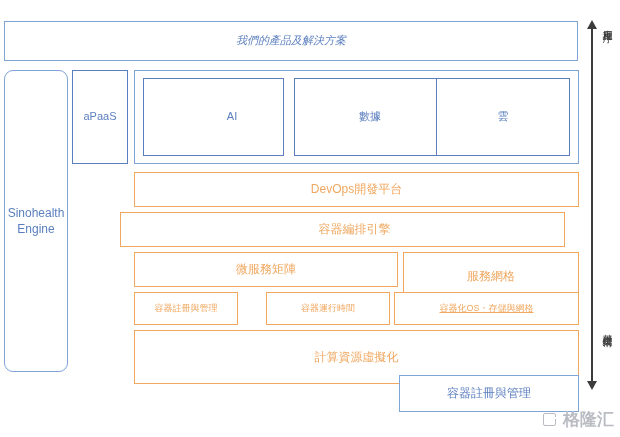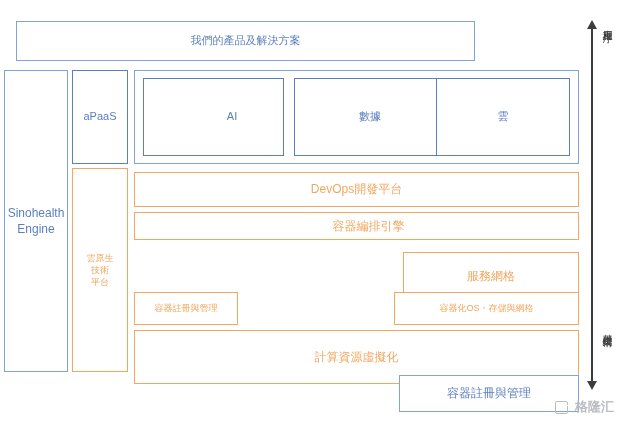--- a/index.html
+++ b/index.html
@@ -51,20 +51,21 @@
   .t10 { font-size: 12px; }
   .t9  { font-size: 9px;  }
 
   
   .stack {
     display: flex;
     flex-direction: column;
     align-items: center;
     justify-content: center;
     line-height: 1.35;
+    border-radius: 9px;
   }
 
   
   .axis-line {
     position: absolute;
     background: #3c3c3c;
     width: 1.4px;
   }
   .arrow-up, .arrow-down {
     position: absolute;
@@ -82,26 +83,26 @@
     writing-mode: vertical-rl;
     text-orientation: upright;
     letter-spacing: 1px;
     white-space: nowrap;
   }
 
   
   #watermark {
     position: absolute;
     right: 6px;
-    bottom: 21px;
+    bottom: 6px;
     display: flex;
     align-items: center;
     gap: 7px;
     color: #b9bcc2;
-    font-size: 13px;
+    font-size: 17px;
     font-weight: bold;
     letter-spacing: 0px;
     user-select: none;
   }
   #watermark .mark {
     width: 13px; height: 13px;
     border: 1.6px solid #b9bcc2;
     border-radius: 2px;
     position: relative;
     box-sizing: border-box;
@@ -112,72 +113,73 @@
     right: -1.6px; top: 3px;
     width: 6px; height: 1.6px;
     background: #ffffff;
   }
 </style>
 </head>
 <body>
 
 <div id="diagram">
 
-  <div class="box blue-lt t11" style="left:16px; top:21px; width:459px; height:40px;">
+  <div class="box blue-lt t11" style="left:4px; top:21px; width:574px; height:40px;font-style:italic;">
     <span>我們的產品及解決方案</span>
   </div>
 
   <div class="box blue-lt t10 stack" style="left:4px; top:70px; width:64px; height:302px;">
     <span>Sinohealth</span>
     <span>Engine</span>
   </div>
 
   <div class="box blue t11" style="left:72px; top:70px; width:56px; height:94px;">
     <span>aPaaS</span>
   </div>
 
-  <div class="box orange t9 stack" style="left:72px; top:168px; width:56px; height:204px;">
-    <span>雲原生</span>
-    <span>技術</span>
-    <span>平台</span>
-  </div>
 
   <div class="box blue-lt" style="left:134px; top:70px; width:445px; height:94px;"></div>
 
   <div class="box blue t11" style="left:143px; top:78px; width:141px; height:78px;padding-left:37px;">
     <span>AI</span>
   </div>
 
   <div class="box blue t11" style="left:294px; top:78px; width:152px; height:78px;">
     <span>數據</span>
   </div>
 
   <div class="box blue t11" style="left:436px; top:78px; width:134px; height:78px;">
     <span>雲</span>
   </div>
 
   <div class="box orange t10" style="left:134px; top:172px; width:445px; height:35px;">
     <span>DevOps開發平台</span>
   </div>
 
-  <div class="box orange t10" style="left:134px; top:212px; width:445px; height:28px;padding-left:24px;">
+  <div class="box orange t10" style="left:120px; top:212px; width:445px; height:35px;padding-left:24px;">
     <span>容器編排引擎</span>
   </div>
 
+  <div class="box orange t10" style="left:134px; top:252px; width:264px; height:35px;">
+    <span>微服務矩陣</span>
+  </div>
 
   <div class="box orange t10" style="left:403px; top:252px; width:176px; height:48px;text-align:right;">
     <span>服務網格</span>
   </div>
 
   <div class="box orange t9" style="left:134px; top:292px; width:104px; height:33px;">
     <span>容器註冊與管理</span>
   </div>
 
-
-  <div class="box orange t9" style="left:394px; top:292px; width:185px; height:33px;">
+  <div class="box orange t9" style="left:266px; top:292px; width:124px; height:33px;">
+    <span>容器運行時間</span>
+  </div>
+
+  <div class="box orange t9" style="left:394px; top:292px; width:185px; height:33px;text-decoration:underline;">
     <span>容器化OS・存儲與網格</span>
   </div>
 
   <div class="box orange t10" style="left:134px; top:330px; width:445px; height:54px;">
     <span>計算資源虛擬化</span>
   </div>
 
 
   <div class="box blue-lt t10" style="left:399px; top:375px; width:180px; height:37px;">
     <span>容器註冊與管理</span>

